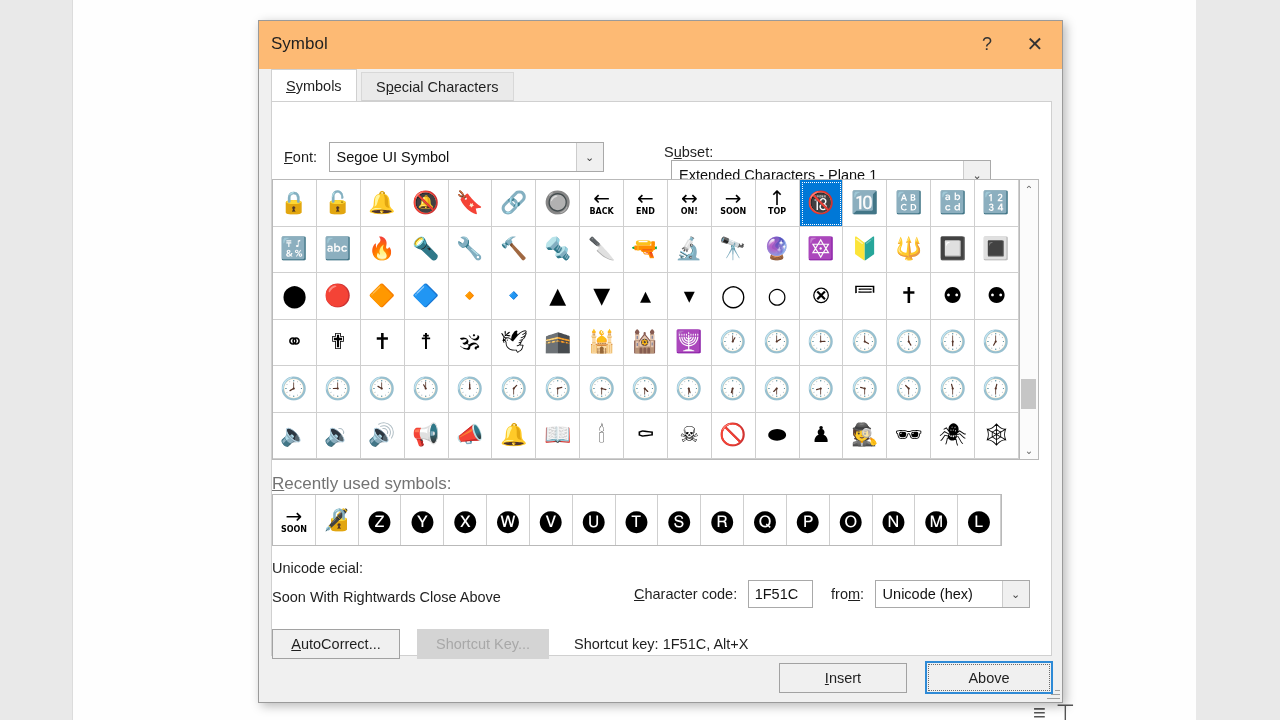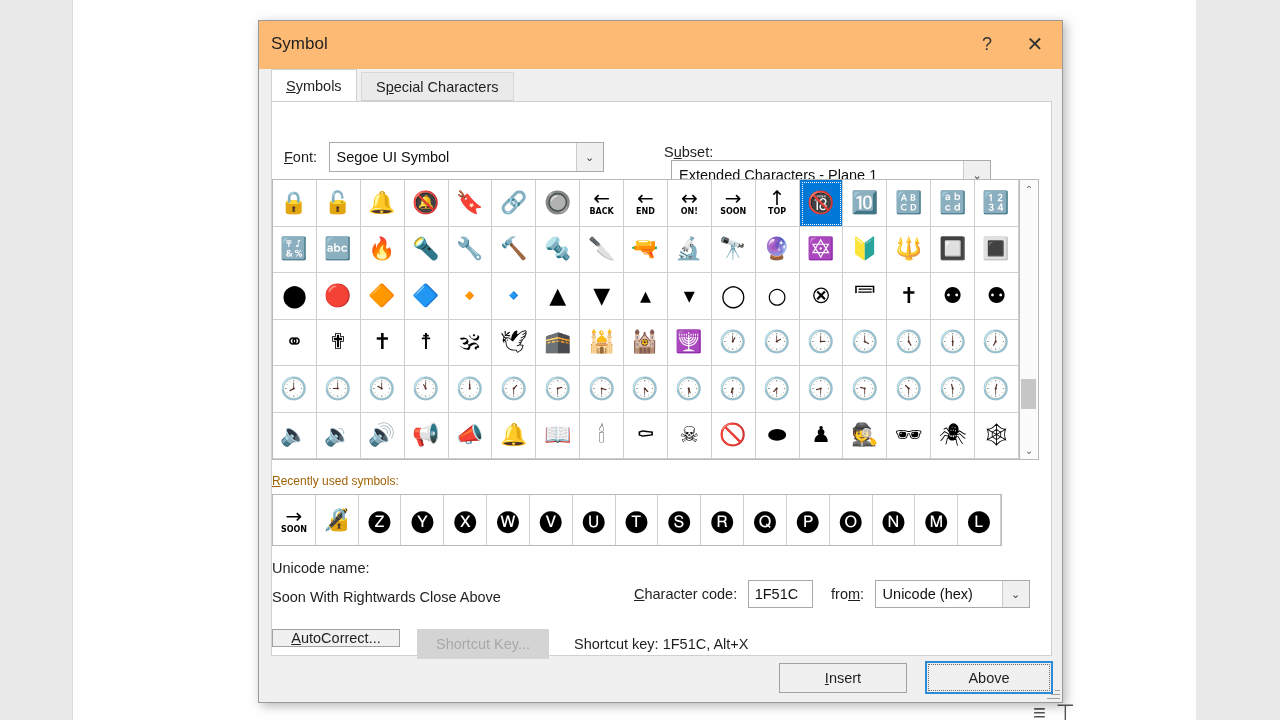--- a/index.html
+++ b/index.html
@@ -189,21 +189,21 @@
   #sb-up { top: 0; }
   #sb-down { bottom: 0; }
   #sb-thumb {
     position: absolute; left: 1px; width: 15px; height: 30px;
     top: 199px; background: #c6c6c6;
   }
 
   
   #recent-label {
     position: absolute; left: 0px; top: 372px;
-    font-size: 12px; color: #a16207;
+    font-size: 17px; color: #737373;
   }
   #recent-wrap {
     position: absolute; left: 0px; top: 392px;
     width: 730px; height: 52px;
     border: 1px solid #b9b9b9; box-sizing: border-box; background: #fff;
   }
   #recent-grid {
     display: grid; grid-template-columns: repeat(17, 1fr);
     width: 100%; height: 100%;
   }
@@ -220,21 +220,21 @@
     border: 1px solid #a9a9a9; background: #fff;
     font-size: 14.5px; color: #111; padding: 0 0 0 6px;
     line-height: 26px; margin-left: 6px;
     font-family: "Liberation Sans", sans-serif;
   }
   #from-label { margin-left: 14px; }
   #from-combo { width: 155px; margin-left: 6px; height: 28px; }
 
   #autocorrect-button {
     position: absolute; left: 0px; top: 527px;
-    width: 128px; height: 18px;
+    width: 128px; height: 30px;
     background: #f0f0f0; border: 1px solid #a2a2a2;
     font-size: 14.5px; color: #1f1f1f;
     display: flex; align-items: center; justify-content: center;
     box-sizing: border-box;
   }
   #shortcutkey-button {
     position: absolute; left: 145px; top: 527px;
     width: 132px; height: 30px;
     background: #d4d4d4; border: 1px solid #d4d4d4;
     font-size: 14.5px; color: #a8a8a8;
@@ -485,21 +485,21 @@
           <div class="cell">🅡</div>
           <div class="cell">🅠</div>
           <div class="cell">🅟</div>
           <div class="cell">🅞</div>
           <div class="cell">🅝</div>
           <div class="cell">🅜</div>
           <div class="cell">🅛</div>
         </div>
     </div>
 
-    <div id="uni-name-label">Unicode name:</div>
+    <div id="uni-name-label">Unicode ecial:</div>
     <div id="uni-name-value">Soon With Rightwards Close Above</div>
 
     <div id="charcode-group">
       <span class="fieldlabel"><u class="acc">C</u>haracter code:</span>
       <span id="charcode-input">1F51C</span>
       <span class="fieldlabel" id="from-label">fro<u class="acc">m</u>:</span>
       <span class="combo" id="from-combo">
         <span class="combo-value">Unicode (hex)</span>
         <span class="combo-arrow">⌄</span>
       </span>

